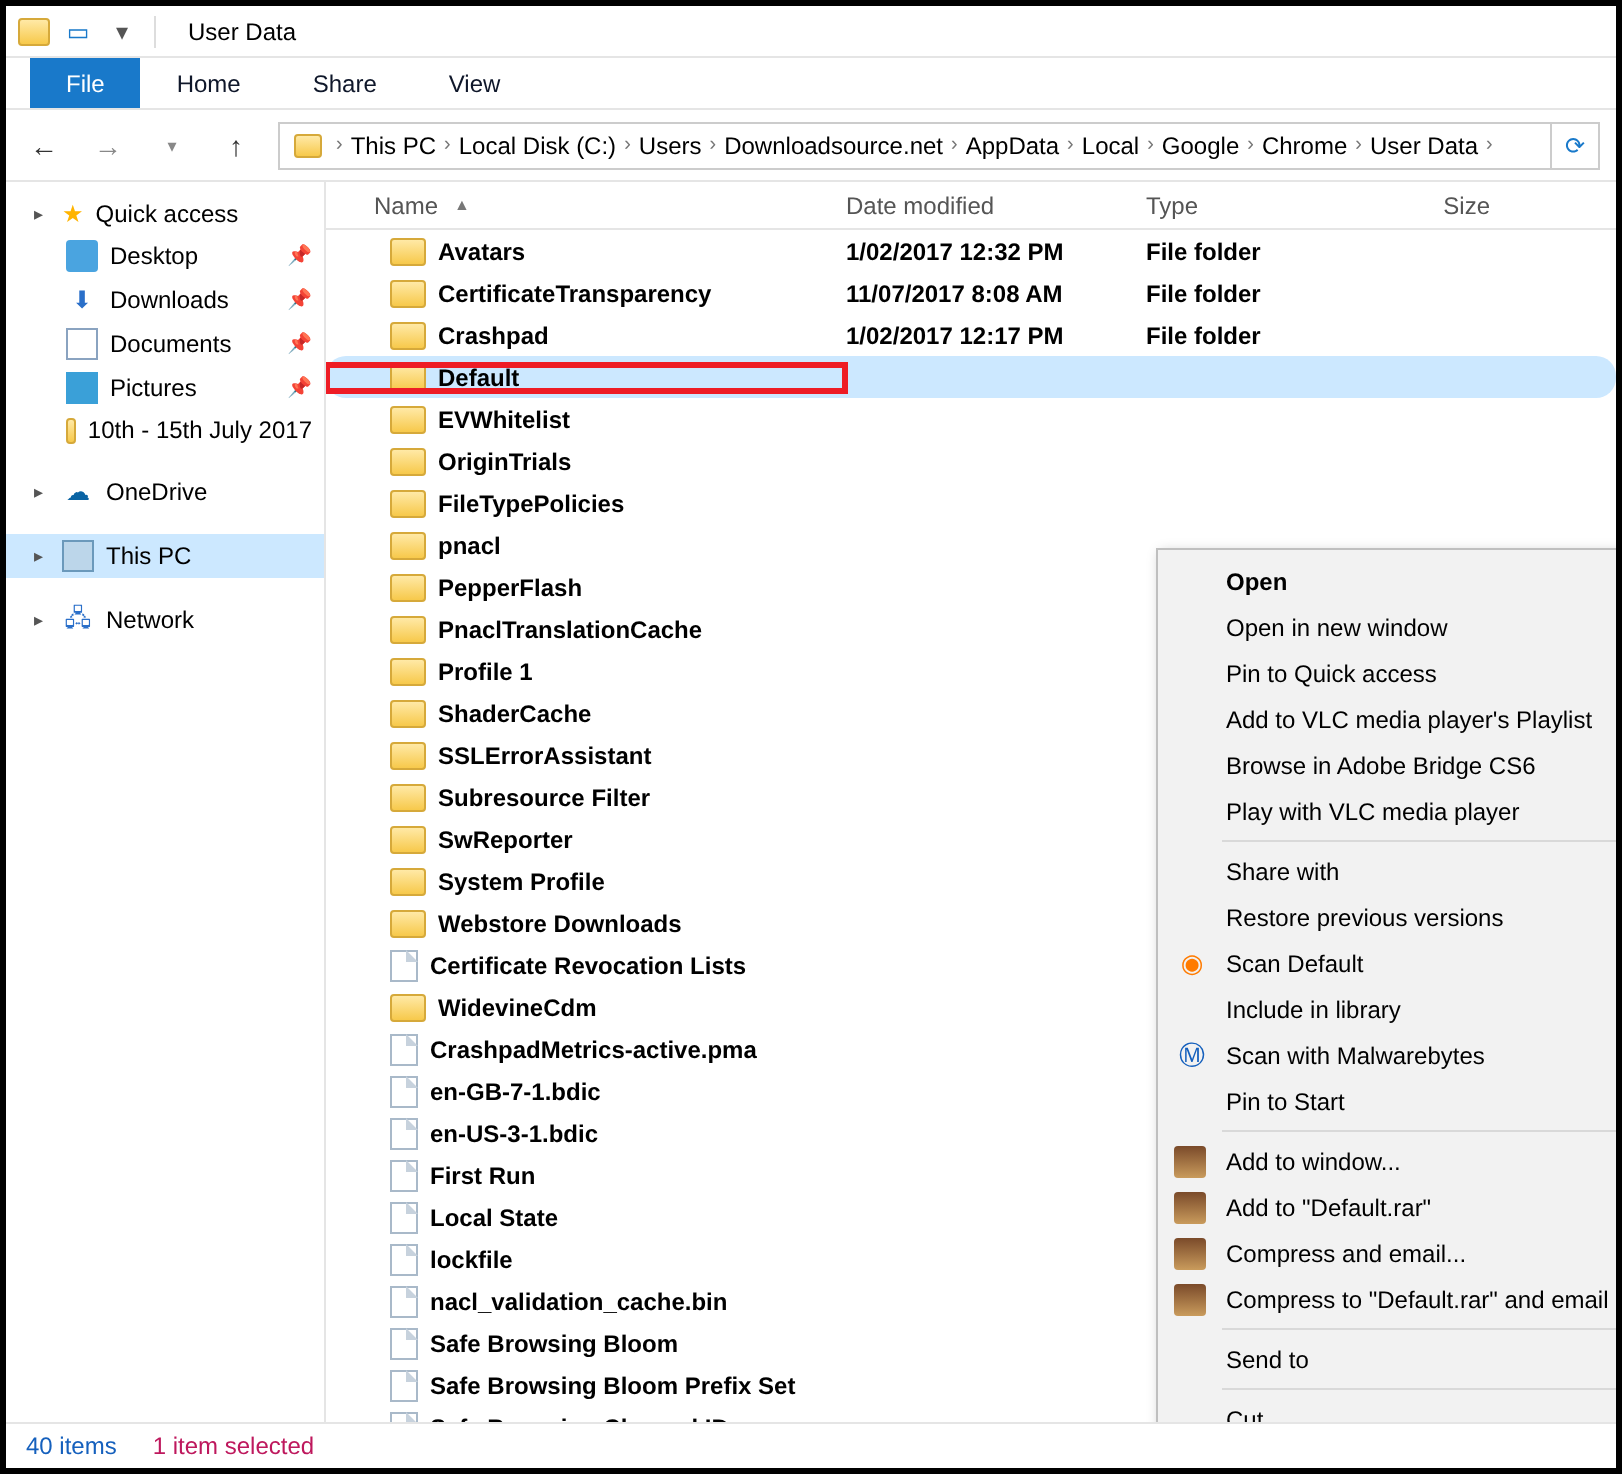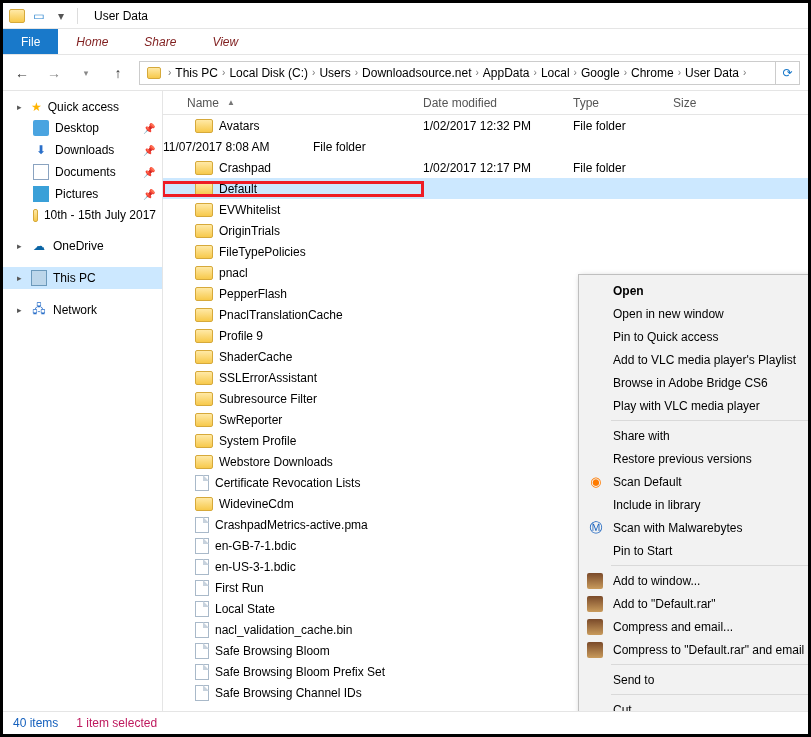--- a/index.html
+++ b/index.html
@@ -7,22 +7,22 @@
 
 
 .titlebar { height: 26px; background: #fff; display: flex; align-items: center; padding-left: 4px; border-bottom: 1px solid #e5e5e5; }
 .titlebar .qat { display: flex; gap: 2px; align-items: center; }
 .qat-icon { width: 20px; height: 20px; display: flex; align-items: center; justify-content: center; }
 .folder-ico { width: 16px; height: 14px; background: linear-gradient(#ffe9a6,#f7c94b); border: 1px solid #d6a93a; border-radius: 2px; }
 .titlebar .title { margin-left: 12px; color: #000; }
 
 
 .ribbon { height: 26px; display: flex; align-items: stretch; border-bottom: 1px solid #e5e5e5; }
-.ribbon .file-tab { background: #1979ca; color: #fff; padding: 0 18px; display: flex; align-items: center; }
-.ribbon .tab { padding: 0 18px; display: flex; align-items: center; color: #7f1d1d; font-style: italic; }
+.ribbon .file-tab { background: #1979ca; color: #fff; padding: 0 18px; display: flex; align-items: center; margin-left: 12px; }
+.ribbon .tab { padding: 0 18px; display: flex; align-items: center; color: #0f172a; }
 
 
 .navrow { height: 36px; display: flex; align-items: center; gap: 10px; padding: 0 8px; border-bottom: 1px solid #e5e5e5; }
 .navbtn { width: 22px; height: 22px; display: flex; align-items: center; justify-content: center; color: #888; }
 .navbtn.enabled { color: #333; }
 .arrow { font-size: 14px; }
 .breadcrumb { flex: 1; height: 24px; border: 1px solid #ccc; display: flex; align-items: center; padding: 0 4px; gap: 4px; overflow: hidden; }
 .bc-part { display: flex; align-items: center; gap: 4px; white-space: nowrap; }
 .bc-sep { color: #777; font-size: 10px; }
 .refresh { width: 24px; height: 24px; border: 1px solid #ccc; border-left: none; display: flex; align-items: center; justify-content: center; color: #1979ca; margin-left:-10px;}
@@ -45,27 +45,27 @@
 .ico.folder { width: 16px; height: 13px; background: linear-gradient(#ffe9a6,#f7c94b); border: 1px solid #d6a93a; border-radius: 2px; }
 .ico.onedrive { color: #0a64a4; }
 .ico.thispc { background: #bcd6ea; border: 1px solid #6b99bb; }
 .ico.network { color: #2a6fc9; }
 
 .content { flex: 1; position: relative; overflow: hidden; }
 .cols { display: flex; height: 24px; border-bottom: 1px solid #e5e5e5; color: #555; align-items: center; position: sticky; top: 0; background: #fff; }
 .col-name { width: 260px; padding-left: 24px; display:flex; align-items:center; gap:8px;}
 .col-date { width: 150px; }
 .col-type { width: 100px; }
-.col-size { width: 80px; padding-right: 8px; }
+.col-size { width: 80px; text-align: right; padding-right: 8px; }
 .sort-ind { font-size: 8px; color: #777; }
 
 .filelist { overflow-y: auto; height: calc(100% - 24px); }
-.row { display: flex; align-items: center; height: 21px; }
+.row { display: flex; align-items: center; height: 21px; font-weight: bold; }
 .row .col-name { display: flex; align-items: center; gap: 6px; }
-.row.selected { background: #cce8ff; }
+.row.selected { background: #cce8ff; border-radius: 10px; }
 .row.selected .col-name { outline: 3px solid #ee1c25; outline-offset: -2px; }
 .file-ico { width: 16px; height: 16px; display: inline-flex; align-items: center; justify-content: center; margin-left: 8px; }
 .file-ico.folder { width: 18px; height: 14px; background: linear-gradient(#ffe9a6,#f7c94b); border: 1px solid #d6a93a; border-radius: 2px; }
 .file-ico.file { width: 14px; height: 16px; background: #fff; border: 1px solid #a9b9c9; position: relative; }
 .file-ico.file::after { content: ""; position: absolute; right: -1px; top: -1px; border: 3px solid transparent; border-left-color: #c7d2dd; border-bottom-color: #c7d2dd; }
 
 
 .ctxmenu { position: absolute; left: 415px; top: 183px; width: 295px; background: #f2f2f2; border: 1px solid #bfbfbf; box-shadow: 2px 2px 6px rgba(0,0,0,0.25); padding: 4px 2px; }
 .ctx-item { display: flex; align-items: center; height: 23px; padding: 0 26px 0 32px; position: relative; }
 .ctx-item.bold { font-weight: 600; }
@@ -215,20 +215,24 @@
         <div class="row">
           <div class="col-name">
             <span class="file-ico folder"></span>
             <span>Avatars</span>
           </div>
           <div class="col-date">1/02/2017 12:32 PM</div>
           <div class="col-type">File folder</div>
           <div class="col-size"></div>
         </div>
         <div class="row">
+          <div class="col-name">
+            <span class="file-ico folder"></span>
+            <span>CertificateTransparency</span>
+          </div>
           <div class="col-date">11/07/2017 8:08 AM</div>
           <div class="col-type">File folder</div>
           <div class="col-size"></div>
         </div>
         <div class="row">
           <div class="col-name">
             <span class="file-ico folder"></span>
             <span>Crashpad</span>
           </div>
           <div class="col-date">1/02/2017 12:17 PM</div>
@@ -294,21 +298,21 @@
             <span class="file-ico folder"></span>
             <span>PnaclTranslationCache</span>
           </div>
           <div class="col-date"></div>
           <div class="col-type"></div>
           <div class="col-size"></div>
         </div>
         <div class="row">
           <div class="col-name">
             <span class="file-ico folder"></span>
-            <span>Profile 9</span>
+            <span>Profile 1</span>
           </div>
           <div class="col-date"></div>
           <div class="col-type"></div>
           <div class="col-size"></div>
         </div>
         <div class="row">
           <div class="col-name">
             <span class="file-ico folder"></span>
             <span>ShaderCache</span>
           </div>
@@ -416,20 +420,29 @@
           <div class="col-size">0 KB</div>
         </div>
         <div class="row">
           <div class="col-name">
             <span class="file-ico file"></span>
             <span>Local State</span>
           </div>
           <div class="col-date"></div>
           <div class="col-type"></div>
           <div class="col-size">35 KB</div>
+        </div>
+        <div class="row">
+          <div class="col-name">
+            <span class="file-ico file"></span>
+            <span>lockfile</span>
+          </div>
+          <div class="col-date"></div>
+          <div class="col-type"></div>
+          <div class="col-size">0 KB</div>
         </div>
         <div class="row">
           <div class="col-name">
             <span class="file-ico file"></span>
             <span>nacl_validation_cache.bin</span>
           </div>
           <div class="col-date"></div>
           <div class="col-type"></div>
           <div class="col-size">1 KB</div>
         </div>

